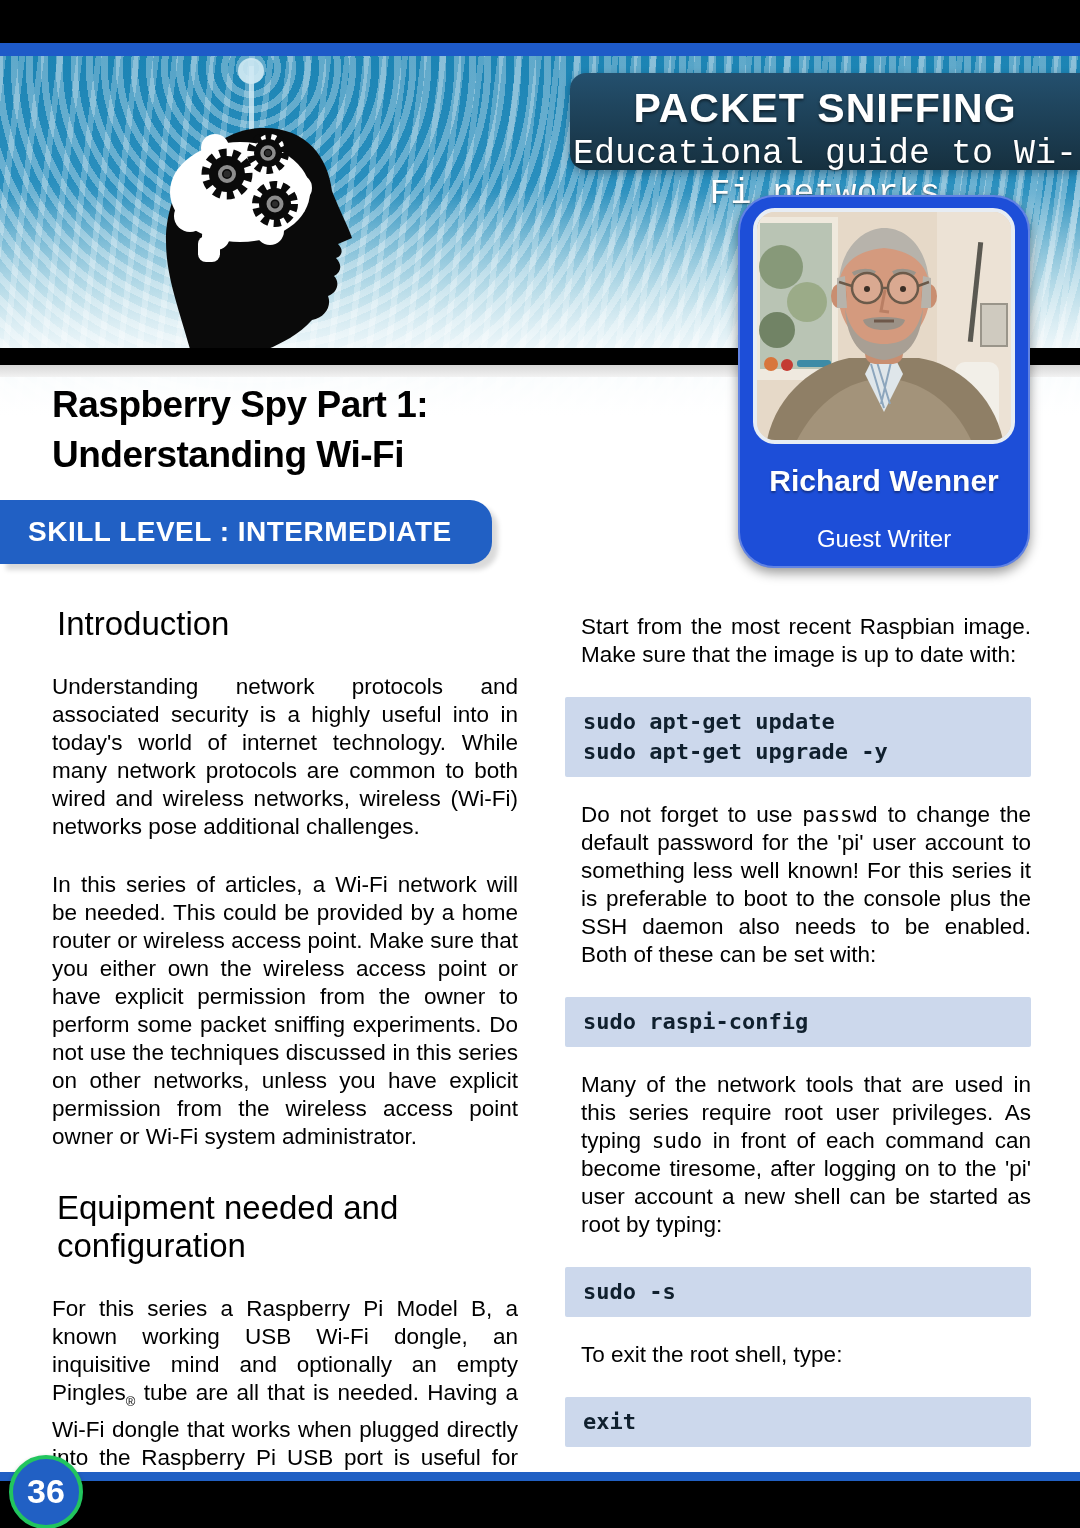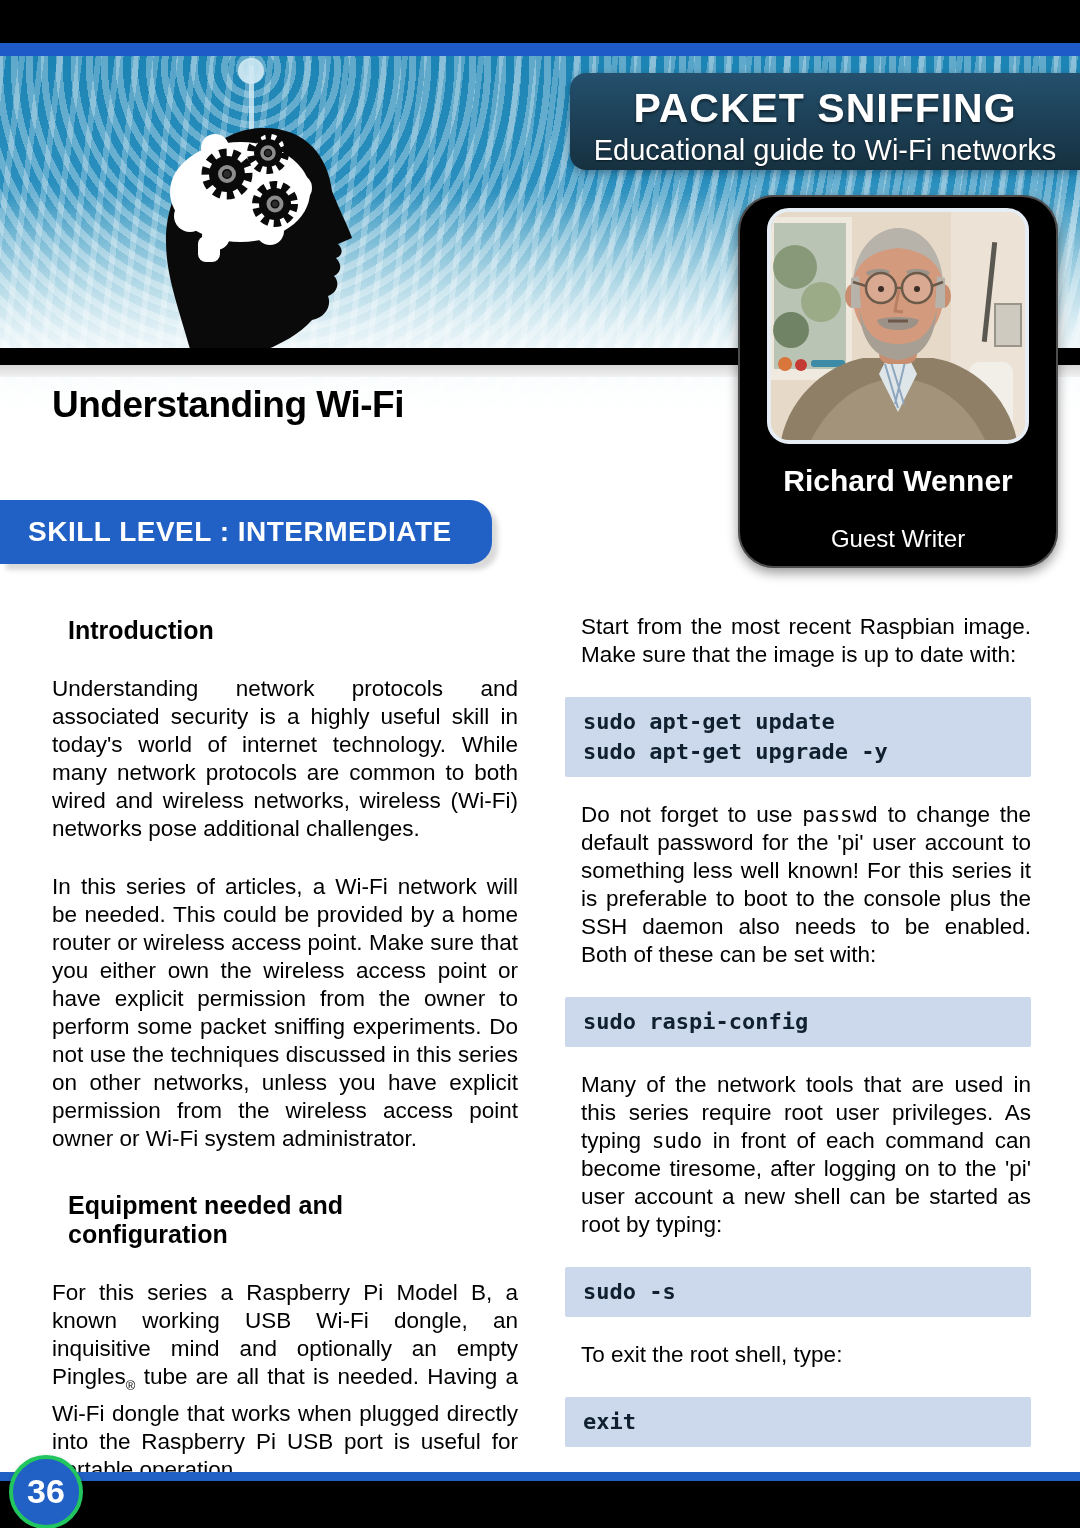--- a/index.html
+++ b/index.html
@@ -22,52 +22,52 @@
   .antenna-ball{position:absolute;left:238px;top:2px;width:26px;height:26px;border-radius:50%;
       background:#cfe9f3;opacity:.9;}
   .head-svg{position:absolute;left:120px;top:40px;}
 
   .hero-title-box{position:absolute;left:570px;top:17px;width:510px;height:97px;
       background:linear-gradient(180deg,#24506e 0%,#16303f 100%);
       border-radius:16px 0 0 16px;color:#fff;text-align:center;
       box-shadow:0 3px 8px rgba(0,20,40,.35);}
   .hero-title{margin-top:12px;font-size:41px;font-weight:bold;letter-spacing:1px;
       text-shadow:0 2px 3px rgba(0,0,0,.5);}
-  .hero-subtitle{margin-top:2px;font-size:29px;font-weight:normal;
-      text-shadow:0 1px 2px rgba(0,0,0,.5);}
+  .hero-subtitle{margin-top:2px;font-size:35px;font-weight:normal;
+      text-shadow:0 1px 2px rgba(0,0,0,.5);font-family:Liberation Mono, monospace;}
 
   
   .black-band{position:absolute;left:0;top:348px;width:1080px;height:17px;background:#000;}
   .gray-strip{position:absolute;left:0;top:365px;width:1080px;height:12px;
       background:linear-gradient(180deg,#d7d7d7,#f2f2f2);}
 
   
-  .author-card{position:absolute;left:738px;top:195px;width:320px;height:373px;
-      background:#000000;border-radius:36px;z-index:5;
+  .author-card{position:absolute;left:738px;top:195px;width:292px;height:373px;
+      background:#1d4ed8;border-radius:36px;z-index:5;
       box-shadow:0 5px 12px rgba(0,0,0,.40), inset 0 0 0 2px rgba(255,255,255,.30);}
   .author-photo{margin:13px auto 0;width:254px;height:228px;border-radius:22px;
       border:4px solid #e7edf4;overflow:hidden;background:#e6d9c8;}
   .author-name{margin-top:20px;text-align:center;color:#fff;font-size:30px;font-weight:bold;
       text-shadow:0 2px 2px rgba(0,0,0,.35);}
   .author-role{margin-top:27px;text-align:center;color:#fff;font-size:24px;}
 
   
   .article-title{position:absolute;left:52px;top:380px;width:560px;color:#000;
       font-size:37px;font-weight:bold;line-height:50px;letter-spacing:-.5px;}
   .skill-badge{position:absolute;left:0;top:500px;width:492px;height:64px;
       background:#2160c4;border-radius:0 22px 22px 0;color:#fff;
       font-size:28px;font-weight:bold;line-height:64px;padding-left:28px;
       box-sizing:border-box;letter-spacing:.5px;
       box-shadow:6px 6px 5px rgba(0,0,0,.15);}
 
   
   .col{position:absolute;top:600px;width:466px;color:#000;}
   .col-left{left:52px;}
   .col-right{left:565px;}
-  .col h2{font-size:25px;font-weight:bold;margin:16px;}
+  .col h2{font-size:33px;font-weight:normal;margin:5px;}
   .col h2.later{margin-top:38px;}
   .col p{font-size:22.5px;line-height:28px;text-align:justify;margin:30px 0 0 0;}
   .col-right p{margin:24px 0 0 16px;}
   .col-right p:first-child{margin-top:13px;}
   .mono{font-family:"DejaVu Sans Mono",monospace;font-size:21px;}
   .reg{font-size:13px;vertical-align:sub;}
   .code{margin-top:28px;background:#ccd8ec;padding:10px 18px;border-radius:2px;
       font-family:"DejaVu Sans Mono",monospace;font-size:22px;font-weight:bold;
       line-height:30px;color:#10202e;white-space:pre-wrap;}
   .warning{color:#e32119;text-decoration:underline;margin-top:30px;}
@@ -173,28 +173,29 @@
         <path d="M88 96 C90 130,104 146,127 148 C150 146,164 130,166 96 C160 124,146 132,127 132 C108 132,94 124,88 96 Z" fill="#a89f94"></path>
         <path d="M106 108 C114 104,140 104,148 108 C146 116,136 118,127 118 C118 118,108 116,106 108 Z" fill="#9c9287"></path>
         <path d="M117 109 L137 109" stroke="#6e584a" stroke-width="3"></path>
       </svg>
     </div>
     <div class="author-name">Richard Wenner</div>
     <div class="author-role">Guest Writer</div>
   </div>
 
   <div class="article-title">
+    <div>Raspberry Spy Part 1:</div>
     <div>Understanding Wi-Fi</div>
   </div>
 
   <div class="skill-badge">SKILL LEVEL : INTERMEDIATE</div>
 
   <div class="col col-left">
     <h2>Introduction</h2>
-    <p>Understanding network protocols and associated security is a highly useful skill in today's world of internet technology. While many network protocols are common to both wired and wireless networks, wireless (Wi-Fi) networks pose additional challenges.</p>
+    <p>Understanding network protocols and associated security is a highly useful into in today's world of internet technology. While many network protocols are common to both wired and wireless networks, wireless (Wi-Fi) networks pose additional challenges.</p>
     <p>In this series of articles, a Wi-Fi network will be needed. This could be provided by a home router or wireless access point.  Make sure that you either own the wireless access point or have explicit permission from the owner to perform some packet sniffing experiments.  Do not use the techniques discussed in this series on other networks, unless you have explicit permission from the wireless access point owner or Wi-Fi system administrator.</p>
     <h2 class="later">Equipment needed and configuration</h2>
     <p><span>For this series a Raspberry Pi Model B, a known working USB Wi-Fi dongle, an inquisitive mind and optionally an empty Pingles</span><span class="reg">®</span><span> tube are all that is needed. Having a Wi-Fi dongle that works when plugged directly into the Raspberry Pi USB port is useful for portable operation.</span></p>
   </div>
 
   <div class="col col-right">
     <p>Start from the most recent Raspbian image. Make sure that the image is up to date with:</p>
     <div class="code">sudo apt-get update
 sudo apt-get upgrade -y</div>
     <p><span>Do not forget to use </span><span class="mono">passwd</span><span> to change the default password for the 'pi' user account to something less well known! For this series it is preferable to boot to the console plus the SSH daemon also needs to be enabled. Both of these can be set with:</span></p>

